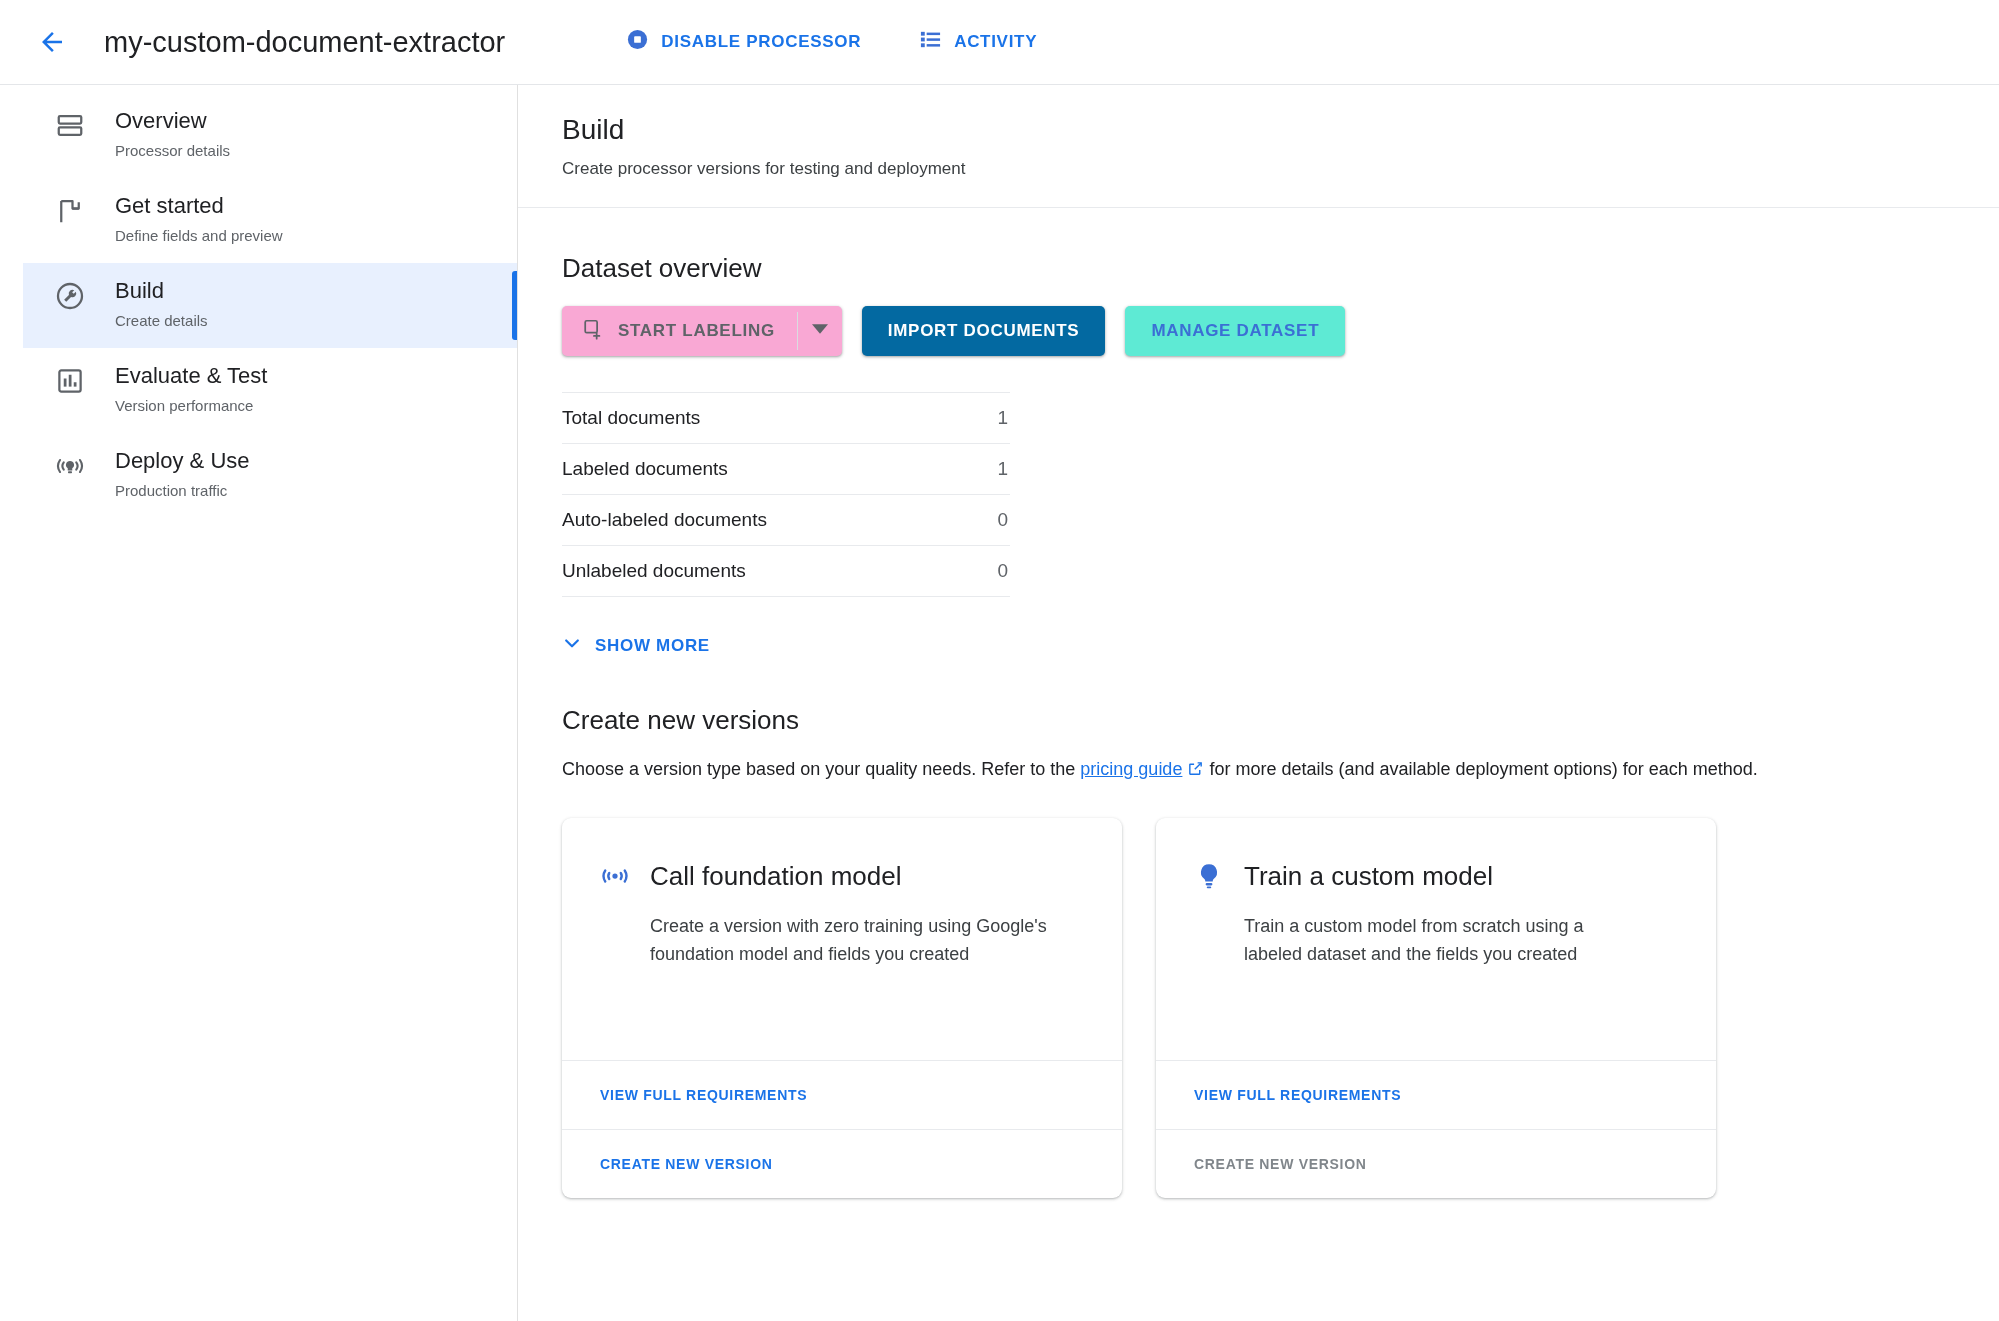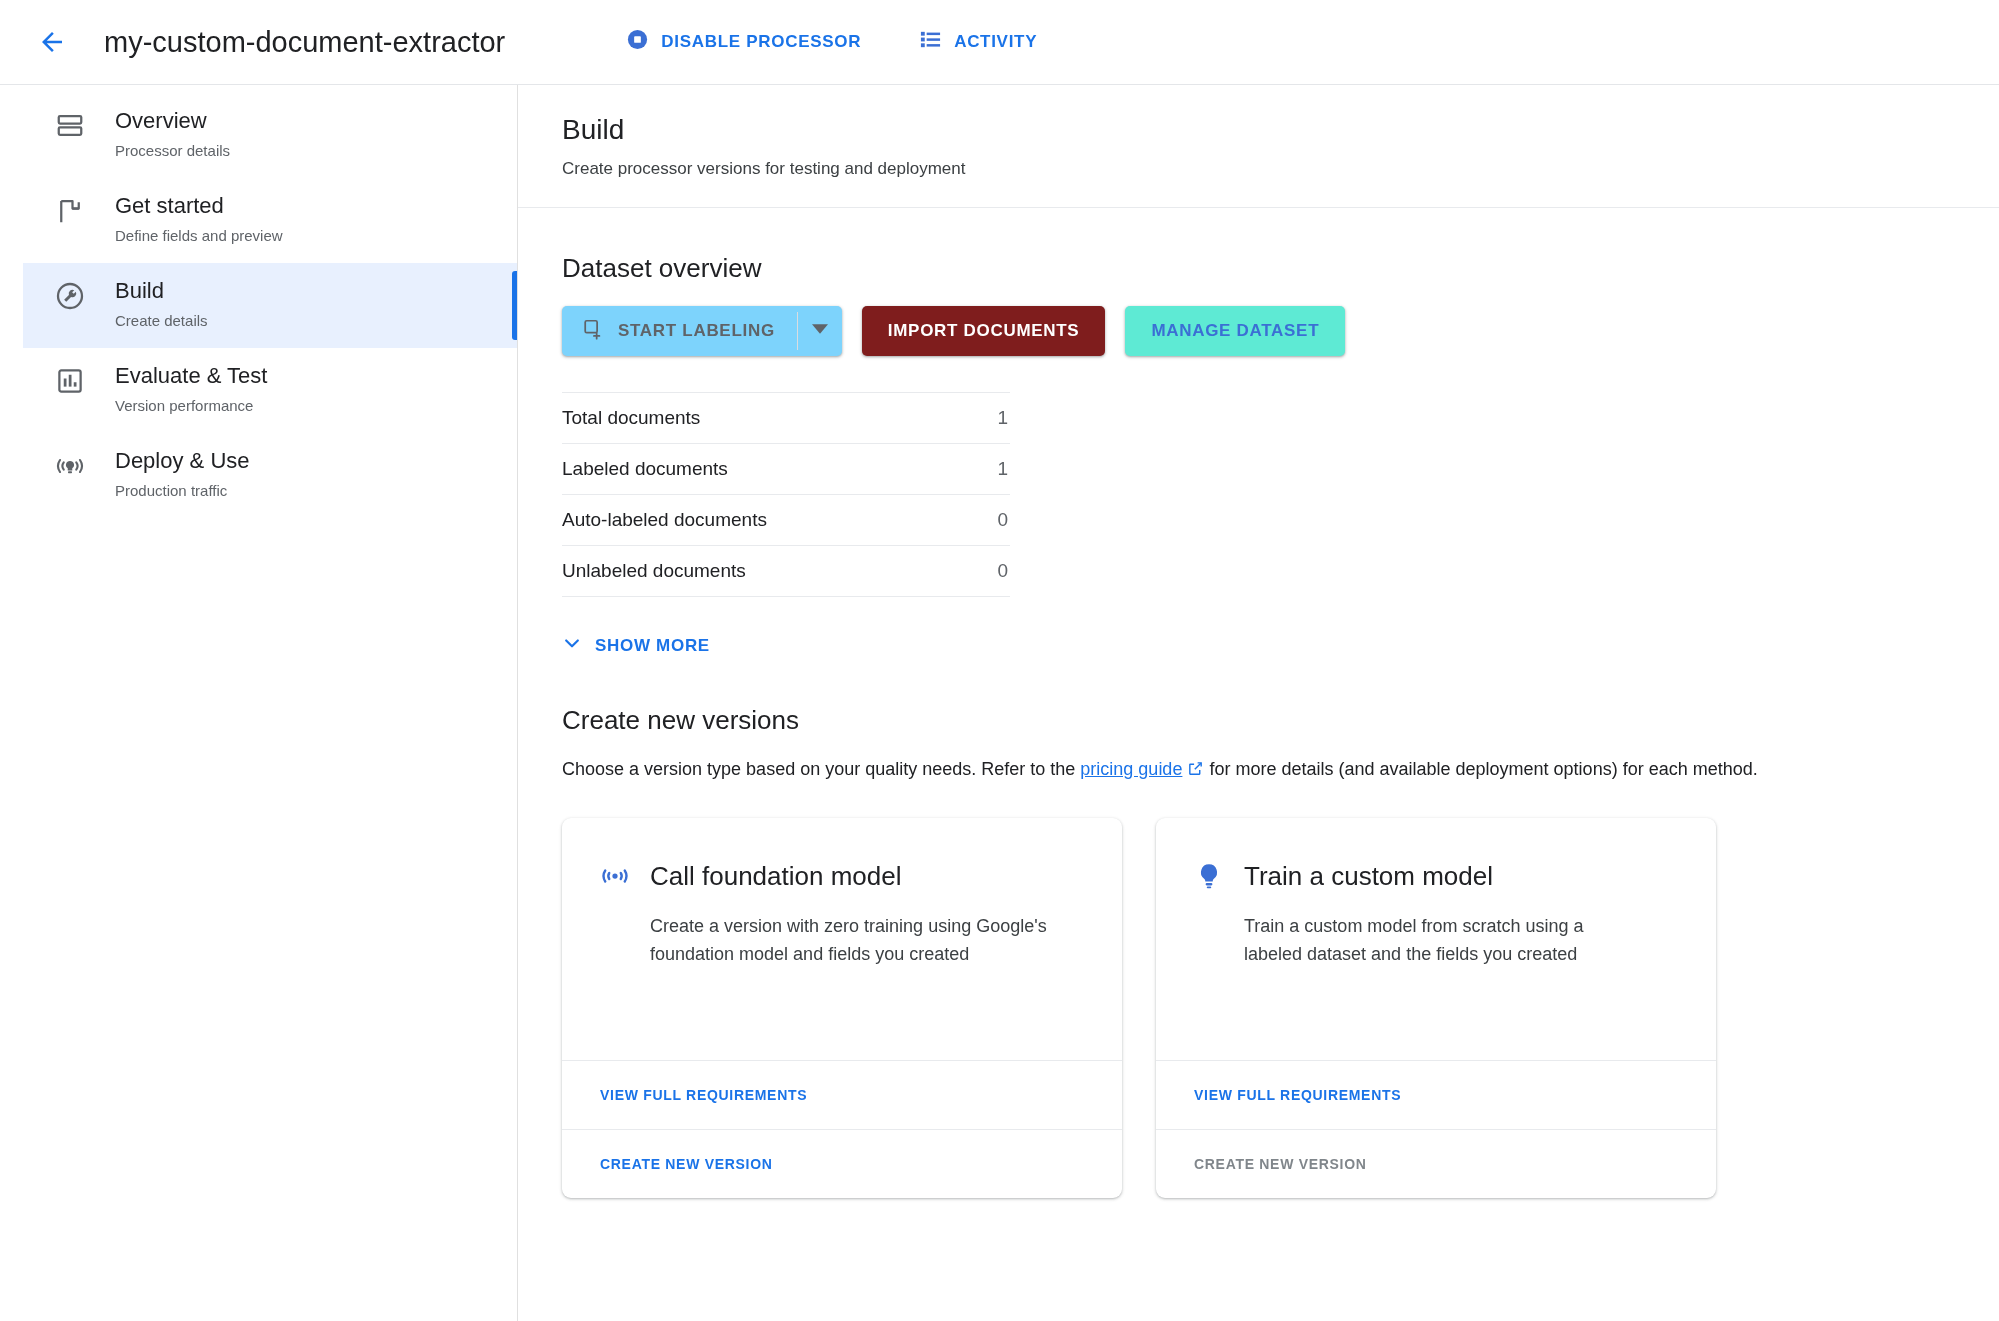--- a/index.html
+++ b/index.html
@@ -130,21 +130,21 @@
   
   .btn-row {
     display: flex;
     align-items: center;
     margin-top: 22px;
     gap: 20px;
   }
   .split-btn {
     display: flex;
     align-items: stretch;
-    background: #7dd3fc;
+    background: #f9a8d4;
     border-radius: 5px;
     box-shadow: 0 1px 2px 0 rgba(60,64,67,.30), 0 1px 3px 1px rgba(60,64,67,.15);
     height: 50px;
     overflow: hidden;
   }
   .split-main {
     display: flex; align-items: center; gap: 14px;
     padding: 0 22px 0 20px;
     color: #5f6368;
     font-size: 17px;
@@ -164,21 +164,21 @@
     display: flex; align-items: center;
     padding: 0 26px;
     border-radius: 5px;
     font-size: 17px;
     font-weight: 600;
     letter-spacing: .7px;
     cursor: pointer;
     white-space: nowrap;
   }
   .btn-filled {
-    background: #7f1d1d;
+    background: #0369a1;
     color: #fff;
     box-shadow: 0 1px 2px 0 rgba(60,64,67,.30), 0 1px 3px 1px rgba(60,64,67,.15);
     justify-content: center;
   }
   .btn-white {
     background: #5eead4;
     color: #3b6fd4;
     box-shadow: 0 1px 2px 0 rgba(60,64,67,.30), 0 1px 3px 1px rgba(60,64,67,.15);
   }
 

